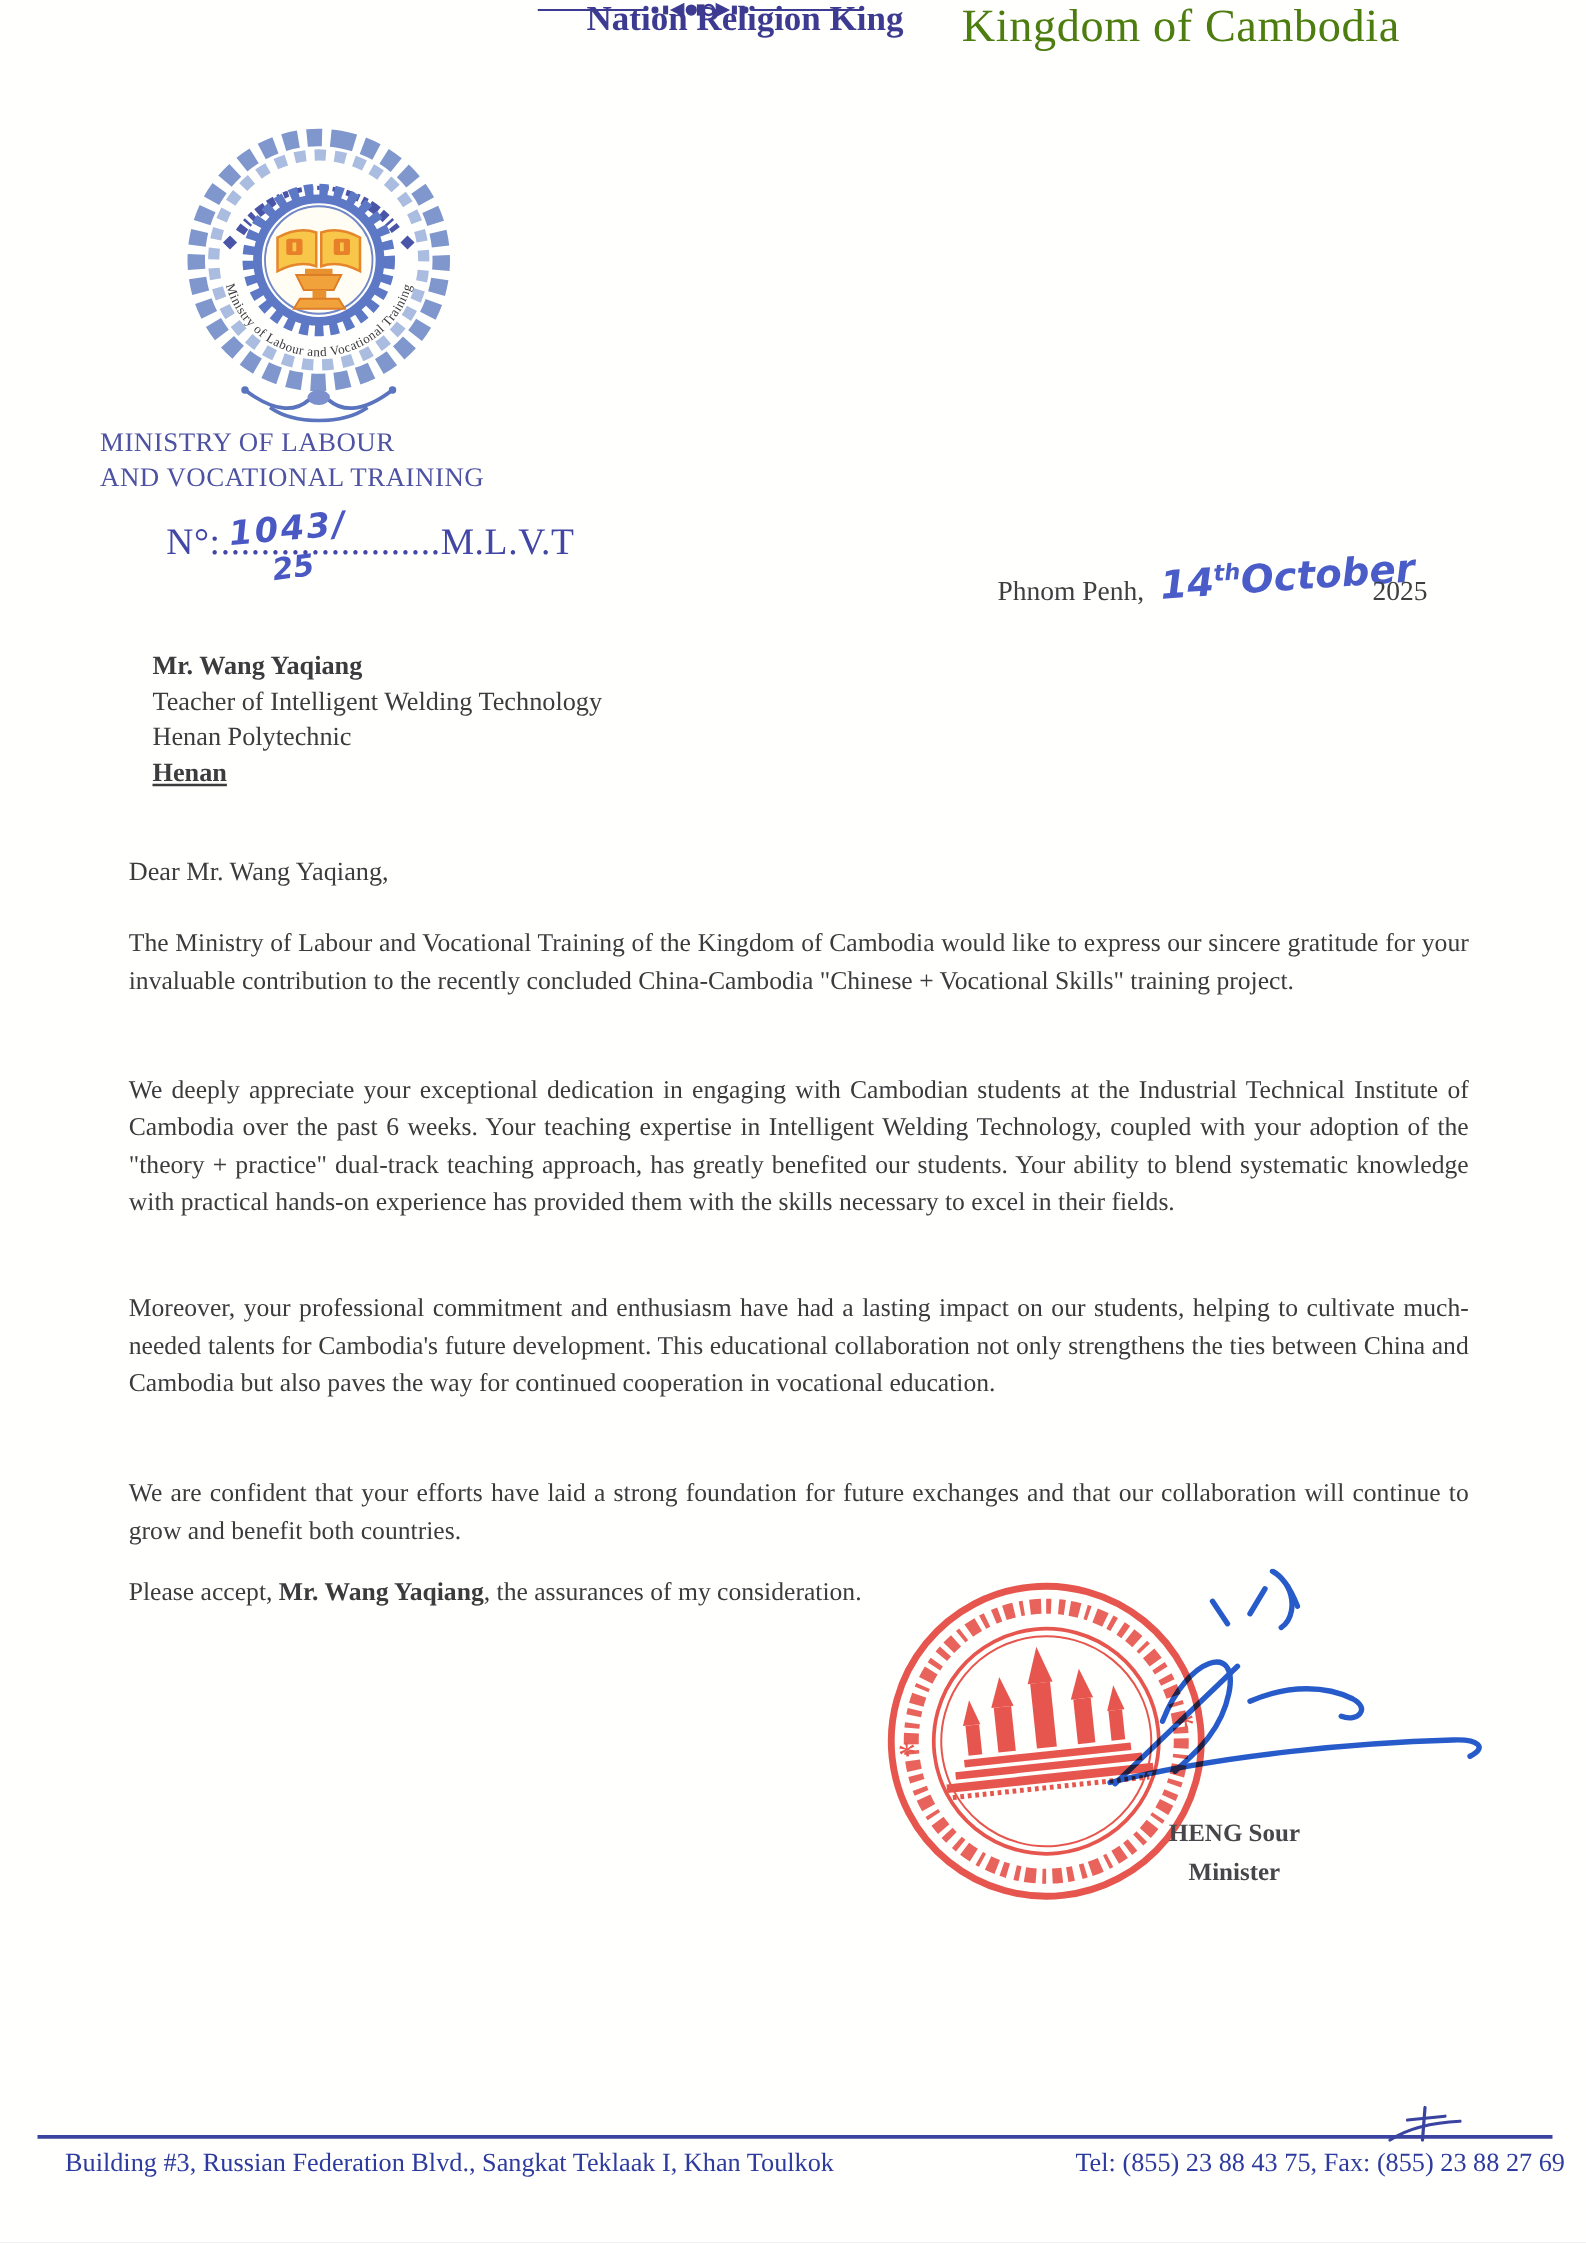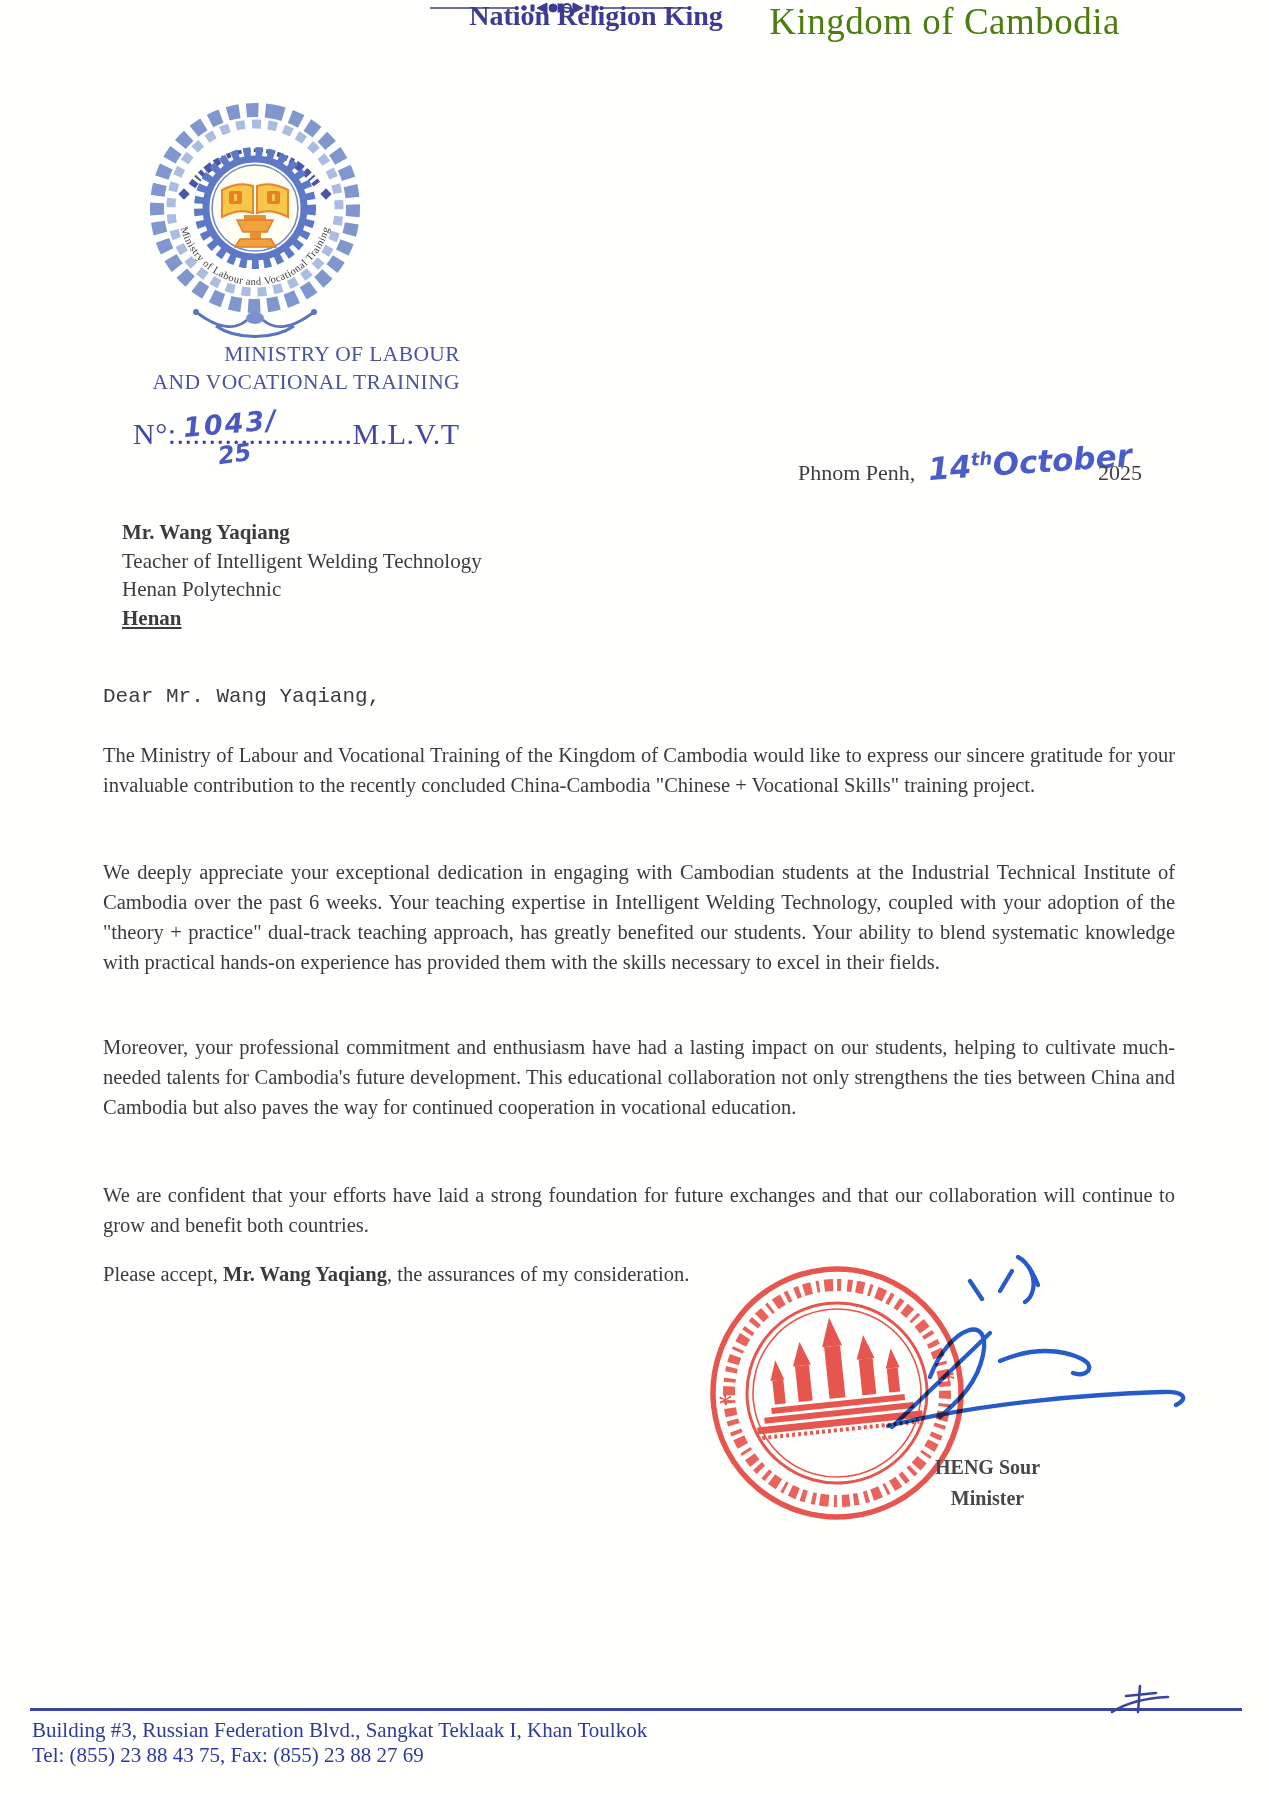--- a/index.html
+++ b/index.html
@@ -6,47 +6,47 @@
   .page{
     position:relative;width:1269px;height:1794px;background:#fffffd;
     margin:0 auto;overflow:hidden;
     font-family:"Liberation Serif","DejaVu Serif",serif;color:#3e3e41;
   }
   .abs{position:absolute;}
   
   .kingdom{left:0;top:82;width:1120px;text-align:right;font-size:37px;font-weight:normal;color:#4d7c0f;letter-spacing:.5px;}
   .motto{left:0;top:124;width:1120px;text-align:center;font-size:28px;font-weight:bold;color:#3d3b91;padding-left:36px;}
   .divider{left:430px;top:168;}
-  .ministry-block{left:80px;top:340px;width:380px;text-align:right;color:#4d52a3;font-size:21.5px;line-height:28px;letter-spacing:.4px;}
+  .ministry-block{left:80px;top:340px;width:380px;text-align:left;color:#4d52a3;font-size:21.5px;line-height:28px;letter-spacing:.4px;}
   .ref-line{left:133px;top:417px;font-size:30px;color:#4247a6;letter-spacing:.5px;}
   .hand{font-family:"DejaVu Sans",sans-serif;font-style:italic;color:#4a58c4;}
   .ref-number{left:183px;top:408px;font-size:27px;font-weight:bold;transform:rotate(-5deg);letter-spacing:2px;}
   .ref-year{left:218px;top:440px;font-size:24px;font-weight:bold;transform:rotate(-8deg);}
   .dateline-city{left:798px;top:460px;font-size:22px;color:#3f3f42;}
   .date-hand{left:928px;top:444px;font-size:31px;transform:rotate(-4deg);color:#4a5cc8;font-weight:bold;white-space:nowrap;}
   .date-hand sup{font-size:18px;}
   .dateline-year{left:1098px;top:460px;font-size:22px;color:#3f3f42;}
   
   .recipient{left:122px;top:518px;font-size:21px;line-height:28.5px;color:#3c3c3f;}
   .recipient .name{font-weight:bold;}
   .recipient .loc{font-weight:bold;text-decoration:underline;display:inline-block;margin-top:0;}
   
-  .salutation{left:103px;top:685px;font-size:21px;color:#3c3c3f;font-family:Liberation Mono, monospace;}
+  .salutation{left:103px;top:685px;font-size:21px;color:#3c3c3f;}
   .para{left:103px;width:1072px;font-size:20.5px;line-height:30px;text-align:justify;color:#3b3b3e;}
   .p1{top:740px;} .p2{top:857px;} .p3{top:1032px;} .p4{top:1180px;}
   .closing{left:103px;top:1263px;font-size:20.5px;color:#3b3b3e;}
   .closing b{font-weight:bold;}
   
   .stamp{left:706px;top:1262px;mix-blend-mode:multiply;opacity:.86;}
   .signature{left:870px;top:1255px;mix-blend-mode:multiply;}
   .signer{left:895px;top:1452px;width:185px;text-align:center;font-weight:bold;font-size:20px;color:#47474b;line-height:31px;}
   
   .footer-rule{left:30px;top:1708px;width:1212px;height:3px;background:#3a44a0;}
   .footer-mark{left:1100px;top:1678px;}
-  .footer-text{left:32px;top:1718px;width:1200px;display:flex;justify-content:space-between;font-size:21px;color:#2e3b9e;flex-direction:column;}
+  .footer-text{left:52px;top:1718px;width:1200px;display:flex;justify-content:space-between;font-size:21px;color:#2e3b9e;}
   svg text{font-family:"Liberation Serif",serif;}
 </style>
 </head>
 <body>
 
 <div class="page">
 
   <svg class="abs" style="left:138px;top:90px;" width="235" height="248" viewBox="0 0 235 248">
 
     <circle cx="117" cy="118" r="98" fill="none" stroke="#8097ce" stroke-width="14" stroke-dasharray="12 7" transform="rotate(-80 117 118)"></circle>

